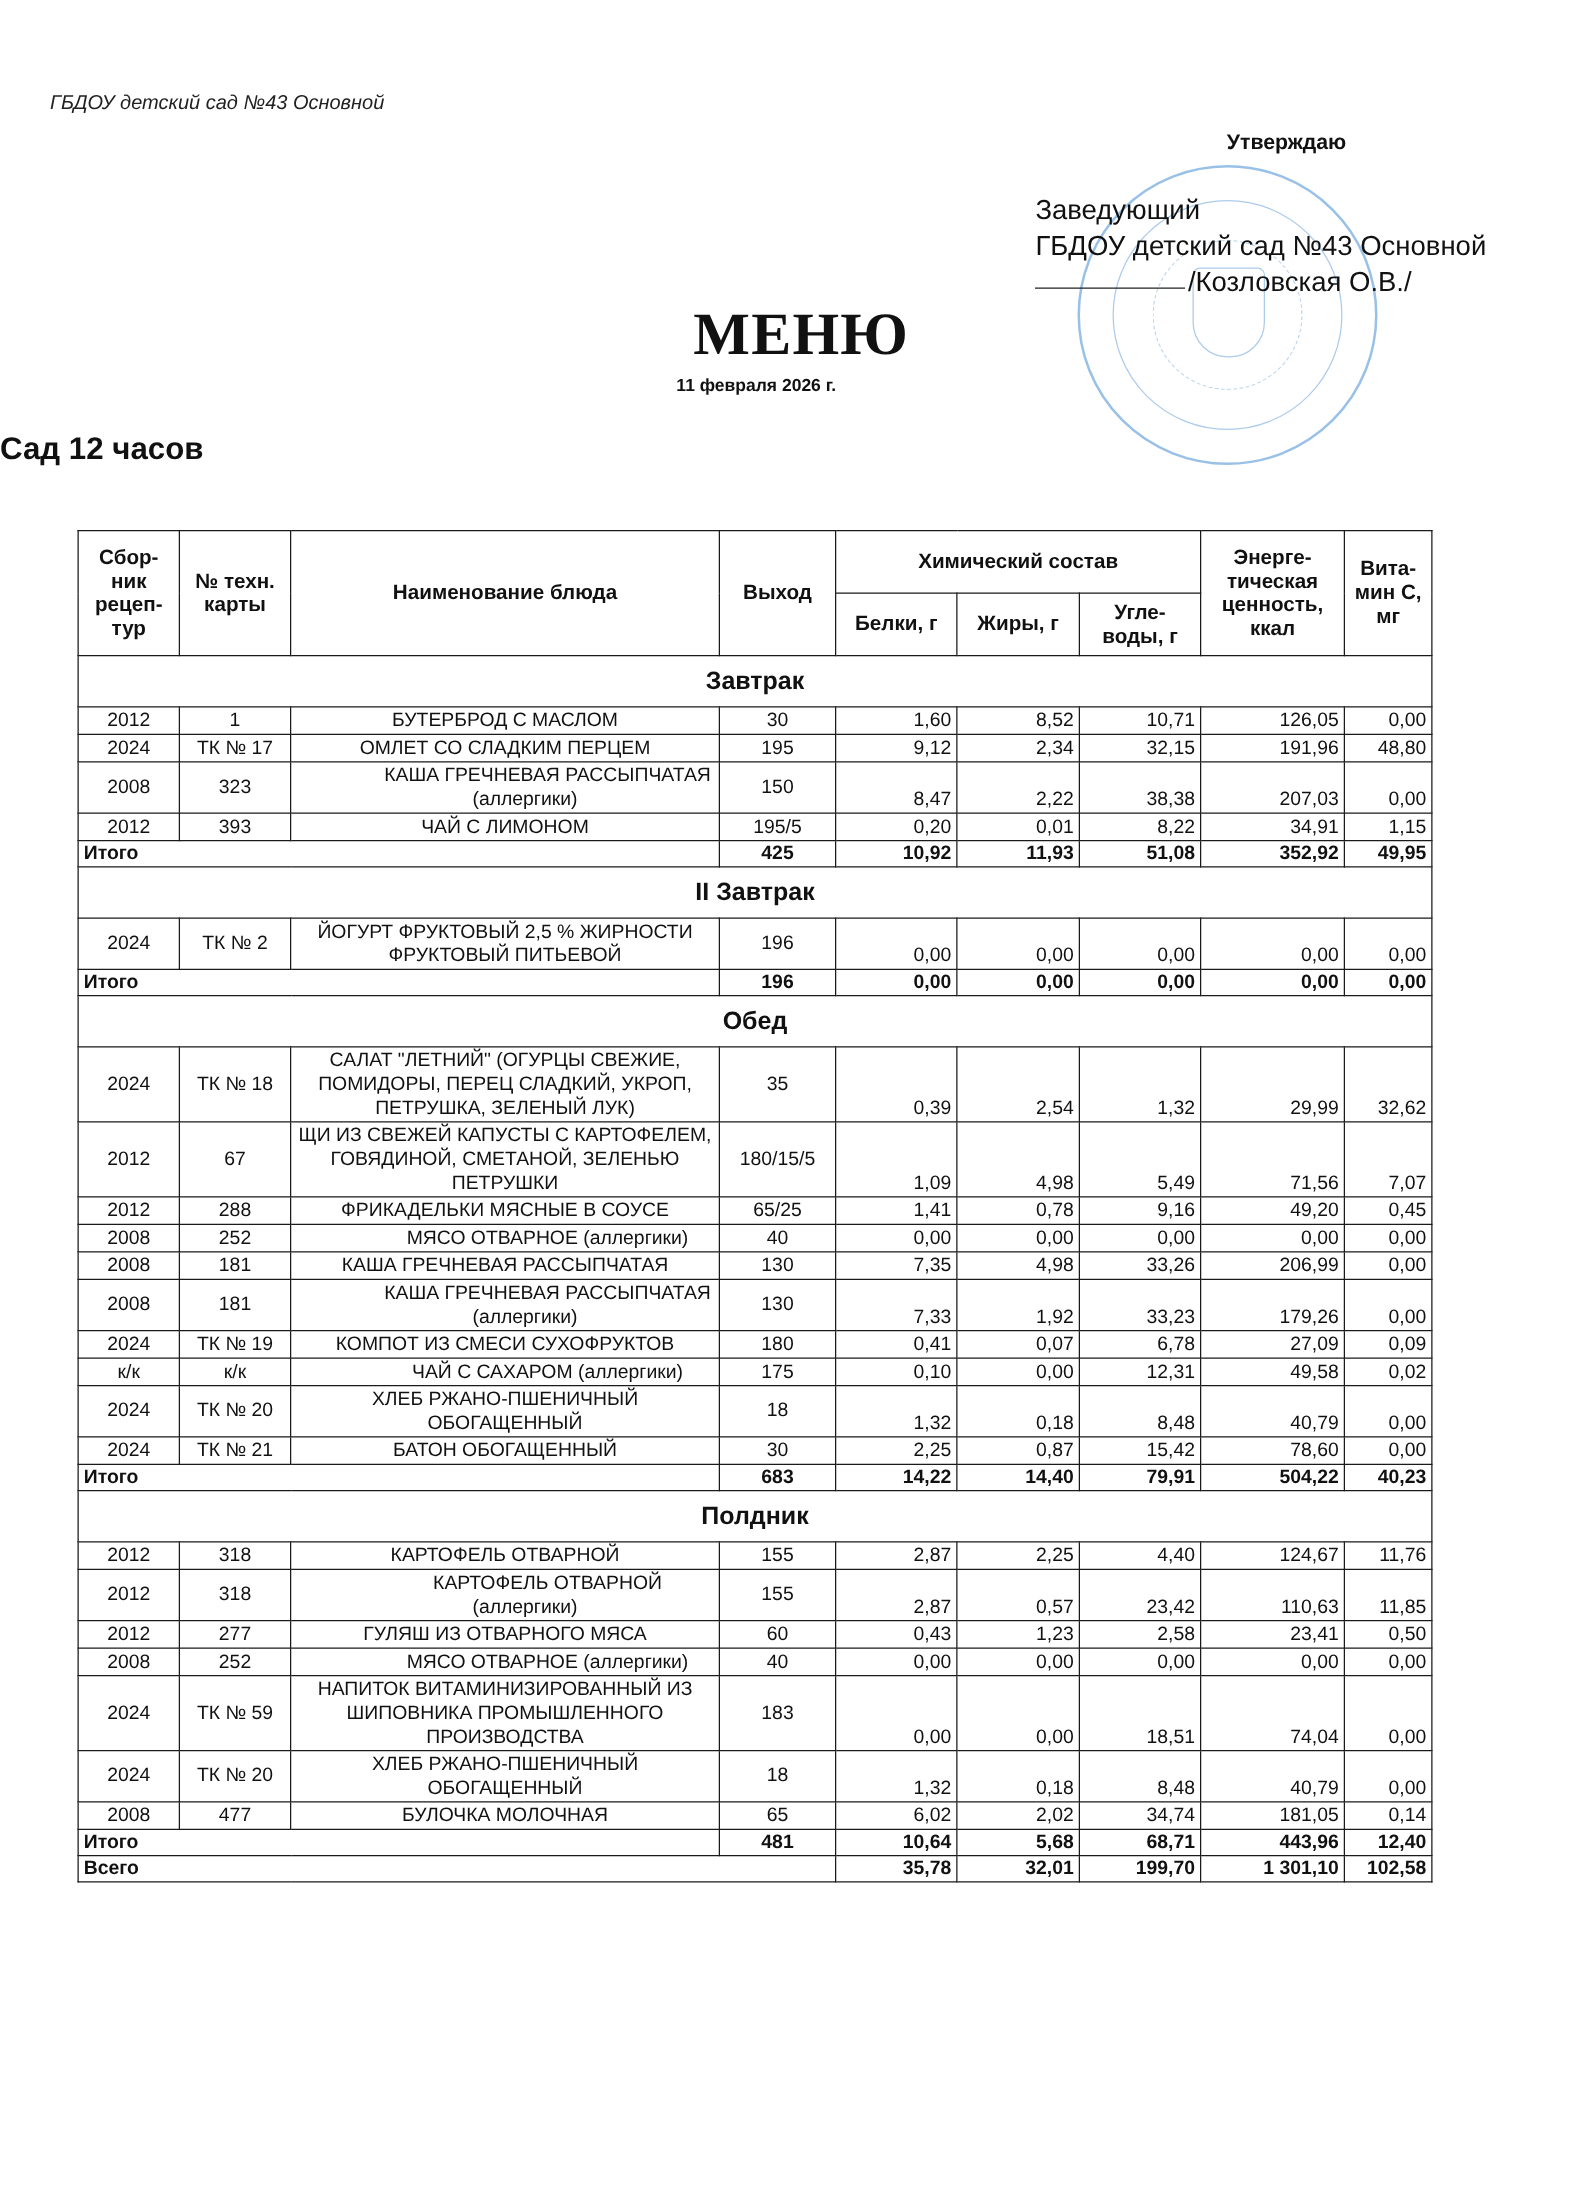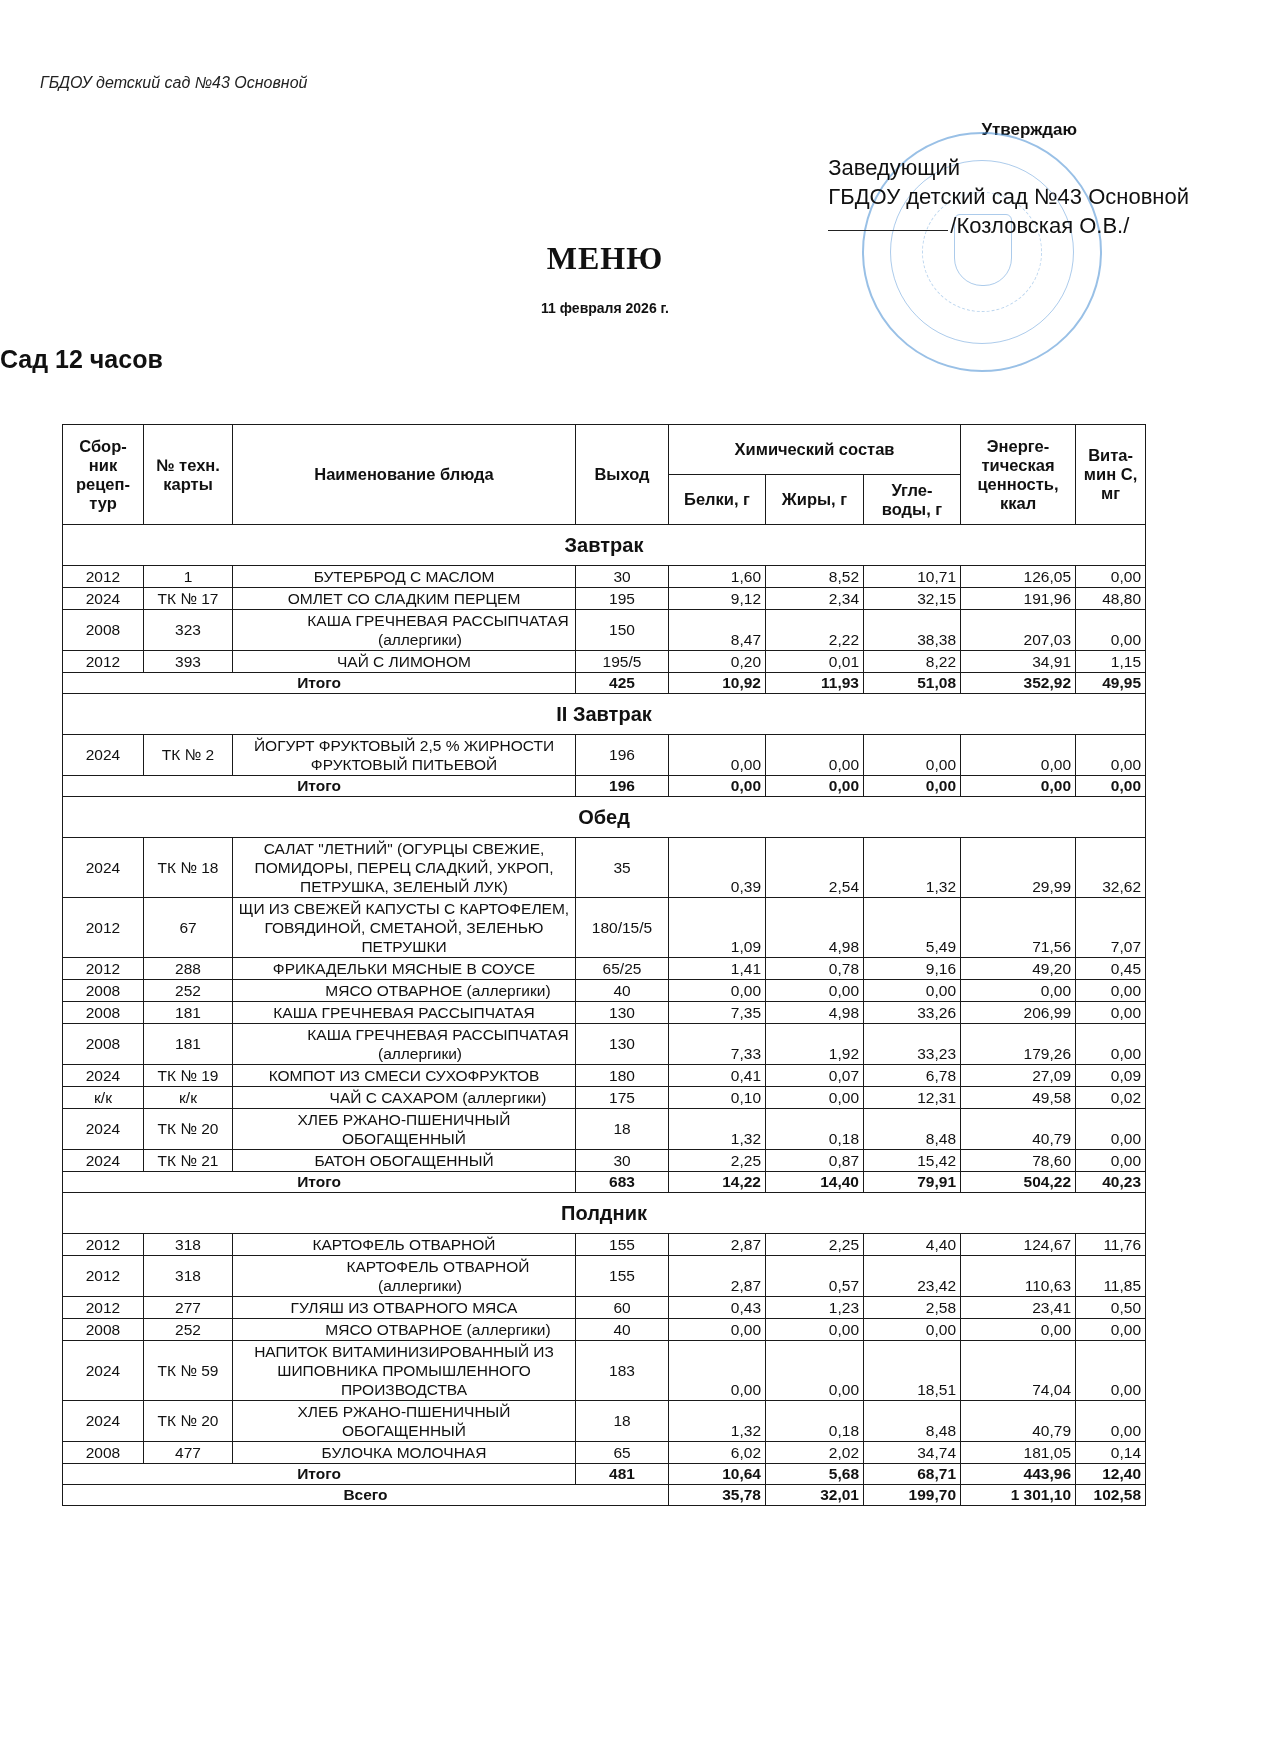--- a/index.html
+++ b/index.html
@@ -1,38 +1,38 @@
 <!DOCTYPE html>
 <html><head>
 <meta charset="utf-8">
 <style>
   html, body { margin: 0; padding: 0; background: #ffffff; }
   body { width: 1275px; height: 1754px; position: relative; font-family: "Liberation Sans", sans-serif; color: #111; overflow: hidden; }
   .org-top { position: absolute; left: 40px; top: 74px; font-size: 16px; font-style: italic; color: #222; }
-  .approve { position: absolute; right: 198px; top: 120px; font-size: 17px; font-weight: bold; }
+  .approve { position: absolute; right: 198px; top: 104px; font-size: 17px; font-weight: bold; }
   .approve-block { position: absolute; right: 86px; top: 153px; text-align: left; font-size: 22px; line-height: 29px; }
   .sign-line { display: inline-block; width: 120px; border-bottom: 1.5px solid #222; margin-right: 2px; vertical-align: 2px; }
   .stamp { position: absolute; left: 862px; top: 132px; width: 236px; height: 236px; border-radius: 50%; border: 2px solid rgba(70,140,210,0.55); pointer-events: none; }
   .stamp::before { content: ""; position: absolute; left: 26px; top: 26px; right: 26px; bottom: 26px; border-radius: 50%; border: 1.5px solid rgba(70,140,210,0.45); }
   .stamp::after { content: ""; position: absolute; left: 58px; top: 58px; right: 58px; bottom: 58px; border-radius: 50%; border: 1px dashed rgba(70,140,210,0.35); }
   .stamp-emblem { position: absolute; left: 90px; top: 80px; width: 56px; height: 70px; border: 1.5px solid rgba(70,140,210,0.45); border-radius: 6px 6px 28px 28px; }
-  .title { position: absolute; left: 0; width: 1210px; top: 240px; text-align: center; font-family: "Liberation Serif", serif; font-weight: bold; font-size: 32px; letter-spacing: 1px; }
+  .title { position: absolute; left: 0; width: 1210px; top: 240px; text-align: center; font-family: "Liberation Serif", serif; font-weight: bold; font-size: 48px; letter-spacing: 1px; padding-left: 36px; }
   .date { position: absolute; left: 0; width: 1210px; top: 300px; text-align: center; font-size: 14px; font-weight: bold; }
   .subtitle { position: absolute; left: 0; width: 1210px; top: 345px; text-align: left; font-size: 25px; font-weight: bold; }
 
   table.menu { position: absolute; left: 62px; top: 393px; width: 1083px; border-collapse: collapse; table-layout: fixed; font-size: 15.5px; margin-top: 31px; }
   table.menu td, table.menu th { border: 1.5px solid #1a1a1a; padding: 1px 4px; vertical-align: middle; }
   table.menu th { font-weight: bold; font-size: 16.5px; text-align: center; line-height: 19px; }
   .c { text-align: center; }
   .r { text-align: right; }
   .name { text-align: center; line-height: 19px; }
   .name.indent { text-indent: 36px; padding-left: 36px; }
   .section td { text-align: center; font-weight: bold; font-size: 20px; height: 38px; }
   .total td { font-weight: bold; }
-  .total .lbl { text-align: center; vertical-align: top; }
+  .total .lbl { text-align: left; vertical-align: top; }
   .num { vertical-align: bottom !important; }
 </style>
 </head>
 <body>
 
 <div class="org-top">ГБДОУ детский сад №43 Основной</div>
 <div class="approve">Утверждаю</div>
 <div class="stamp">
     <div class="stamp-emblem"></div>
   </div>

